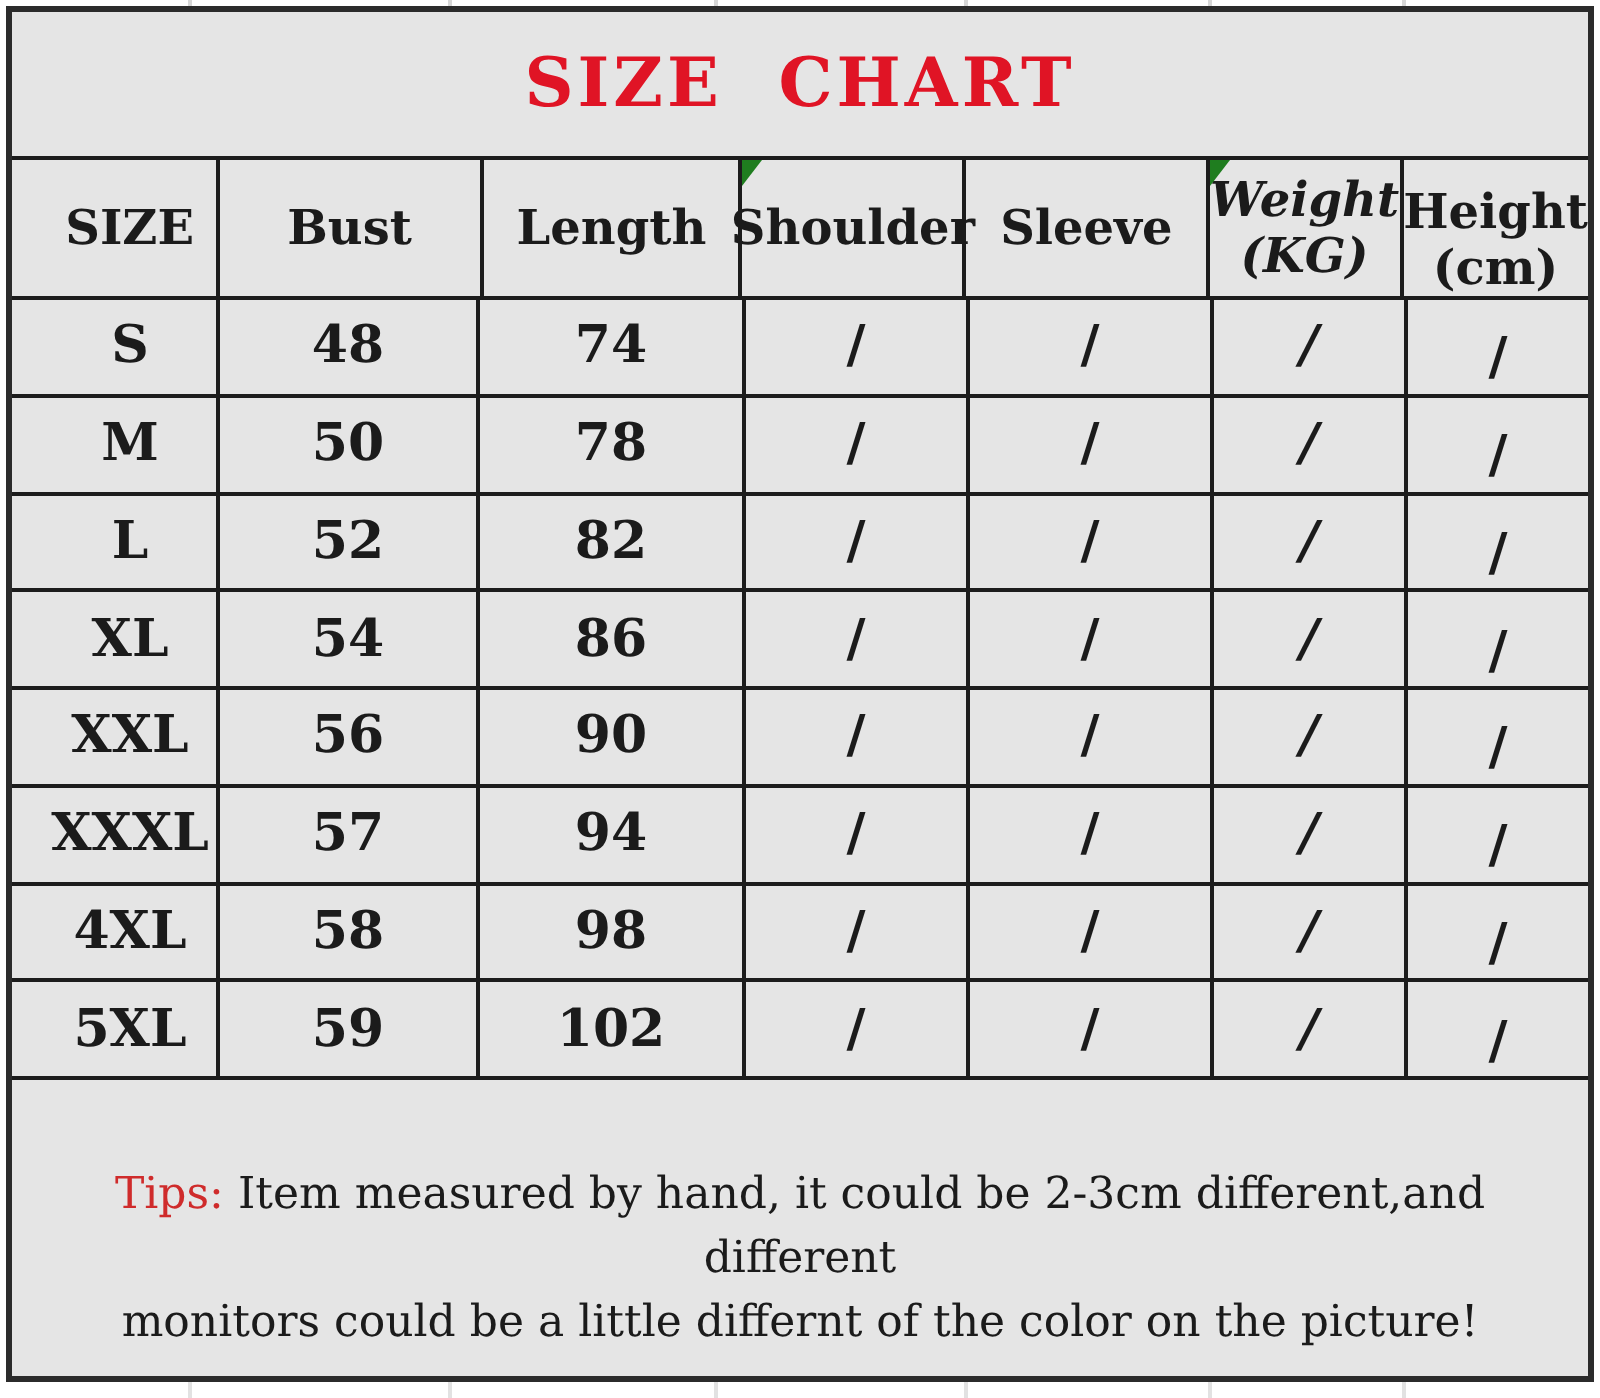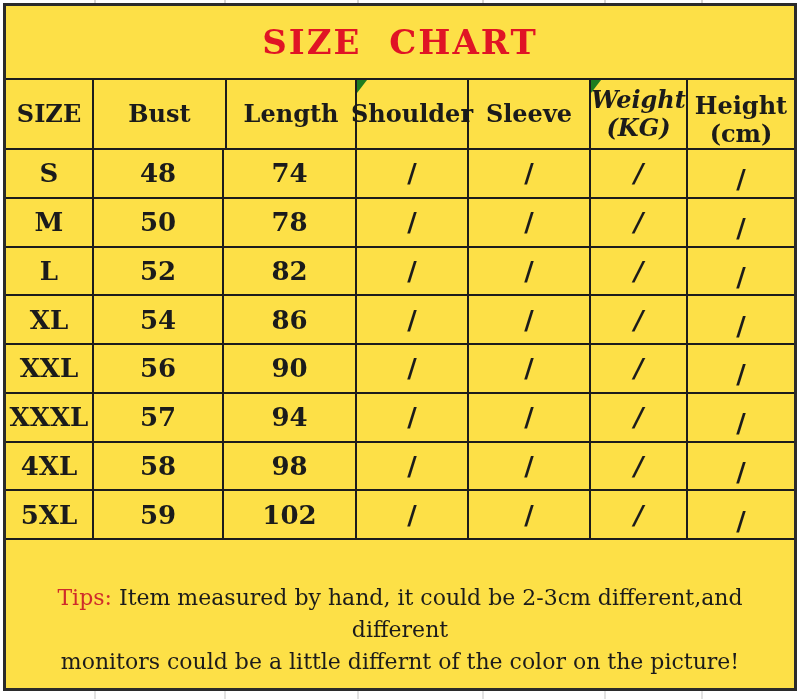--- a/index.html
+++ b/index.html
@@ -29,21 +29,21 @@
   .stub.bottom { top: 691px; height: 8px; background: #e2e2e2; }
 
   .outer {
     position: absolute;
     top: 3px;
     left: 3px;
     width: 794px;
     height: 688px;
     box-sizing: border-box;
     border: 3px solid var(--border_outer, #2b2b2b);
-    background: #fde047;
+    background: #e5e5e5;
     display: flex;
     flex-direction: column;
   }
   .title-row {
     height: 74px;
     box-sizing: border-box;
     border-bottom: 2px solid var(--border_inner, #1c1c1c);
     display: flex;
     align-items: center;
     justify-content: center;
@@ -52,20 +52,21 @@
     color: var(--title_red, #e01425);
     font-size: 34px;
     font-weight: bold;
     letter-spacing: 2px;
     word-spacing: 14px;
   }
   .row {
     display: flex;
     box-sizing: border-box;
     border-bottom: 2px solid var(--border_inner, #1c1c1c);
+    padding-left: 16px;
   }
   .header-row { height: 70px; }
   .data-row { height: 48.75px; }
   .cell {
     box-sizing: border-box;
     border-right: 2px solid var(--border_inner, #1c1c1c);
     display: flex;
     align-items: center;
     justify-content: center;
     text-align: center;

